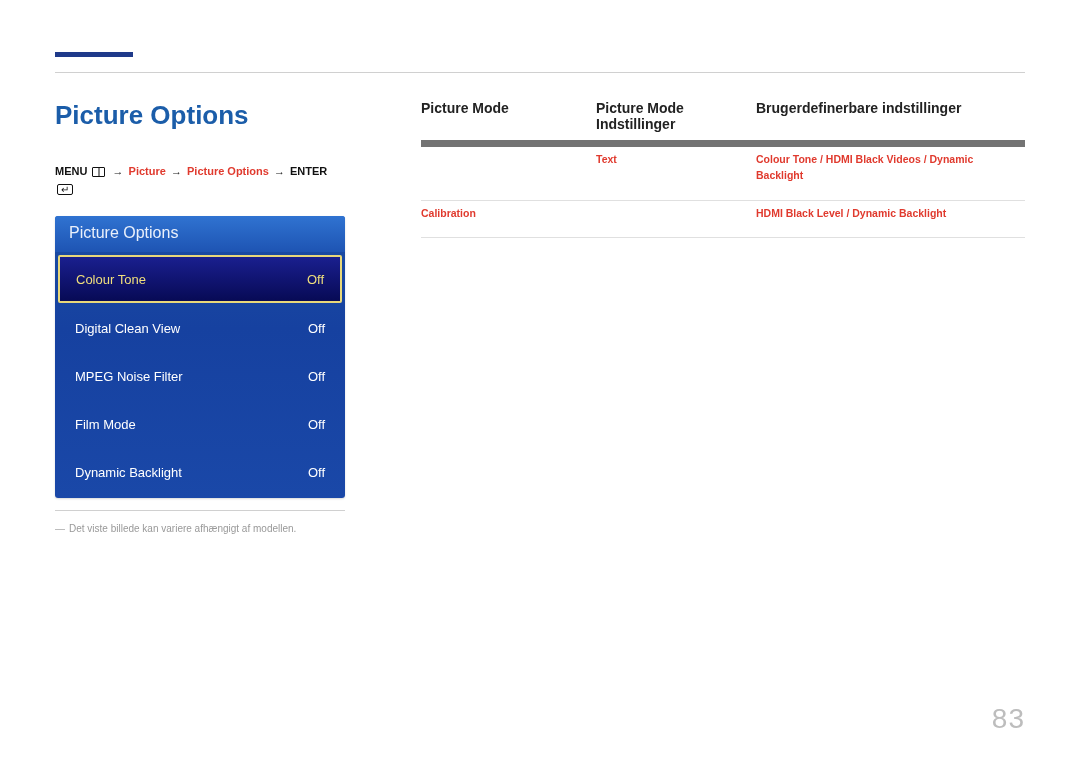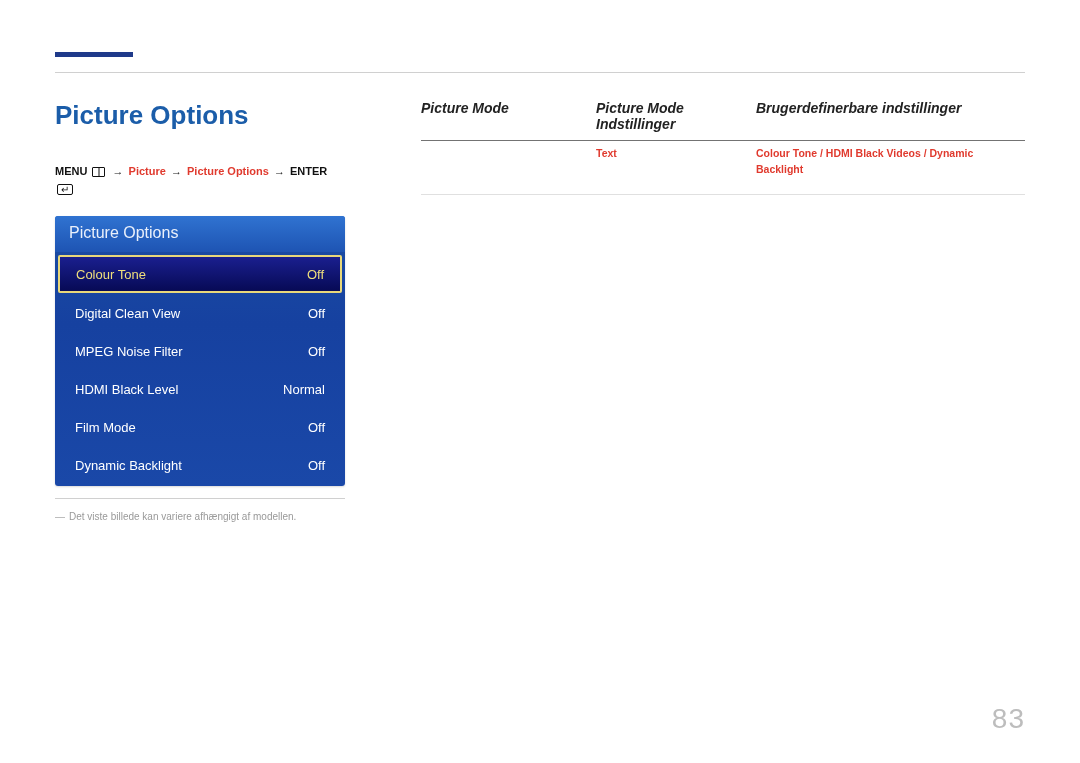--- a/index.html
+++ b/index.html
@@ -107,21 +107,21 @@
       background: linear-gradient(180deg, #3073d1 0%, #1e54b3 100%);
     }
     .osd-list { padding: 2px; }
     .osd-item {
       display: flex;
       justify-content: space-between;
       align-items: center;
       font-size: 13px;
       padding: 7px 18px;
       color: #fff;
-      height: 38px;
+      height: 48px;
     }
     .osd-item.selected {
       background: #0a0d6d;
       background: linear-gradient(180deg, #1a1f8f 0%, #070a55 100%);
       border: 2px solid #e8d87a;
       border-radius: 2px;
       color: #f0df7c;
       margin: 1px;
       padding: 5px 16px;
     }
@@ -151,23 +151,22 @@
     }
     .info-table td {
       color: #e03a2e;
       font-size: 10.5px;
       font-weight: 600;
       line-height: 1.55;
       padding: 4px 14px 16px 0;
       vertical-align: top;
     }
     .info-table tr.head-row th {
-      border-bottom: 1px solid #737373;
+      border-bottom: 7px solid #737373;
       padding-bottom: 8px;
-      font-style: italic;
     }
     .info-table tr.data-row td {
       border-bottom: 1px solid #e0e0e0;
     }
     .info-table tr.data-row:last-child td {
       border-bottom: 1px solid #e0e0e0;
     }
     .info-table .col-a { width: 175px; }
     .info-table .col-b { width: 160px; }
     .page-number {
@@ -210,24 +209,20 @@
               <span>Colour Tone</span>
               <span>Off</span>
             </div>
             <div class="osd-item">
               <span>Digital Clean View</span>
               <span>Off</span>
             </div>
             <div class="osd-item">
               <span>MPEG Noise Filter</span>
               <span>Off</span>
-            </div>
-            <div class="osd-item">
-              <span>HDMI Black Level</span>
-              <span>Normal</span>
             </div>
             <div class="osd-item">
               <span>Film Mode</span>
               <span>Off</span>
             </div>
             <div class="osd-item">
               <span>Dynamic Backlight</span>
               <span>Off</span>
             </div>
           </div>
@@ -247,19 +242,24 @@
           <th class="col-b">Picture Mode Indstillinger</th>
           <th>Brugerdefinerbare indstillinger</th>
         </tr>
         </tbody>
           <tbody id="table-body">
             <tr class="data-row">
               <td></td>
               <td>Text</td>
               <td>Colour Tone / HDMI Black Videos / Dynamic Backlight</td>
             </tr>
+            <tr class="data-row">
+              <td>Calibration</td>
+              <td></td>
+              <td>HDMI Black Level / Dynamic Backlight</td>
+            </tr>
           </tbody>
       </table>
     </div>
   </div>
 
   <div class="page-number">83</div>
 </div>
 
 </body></html>

